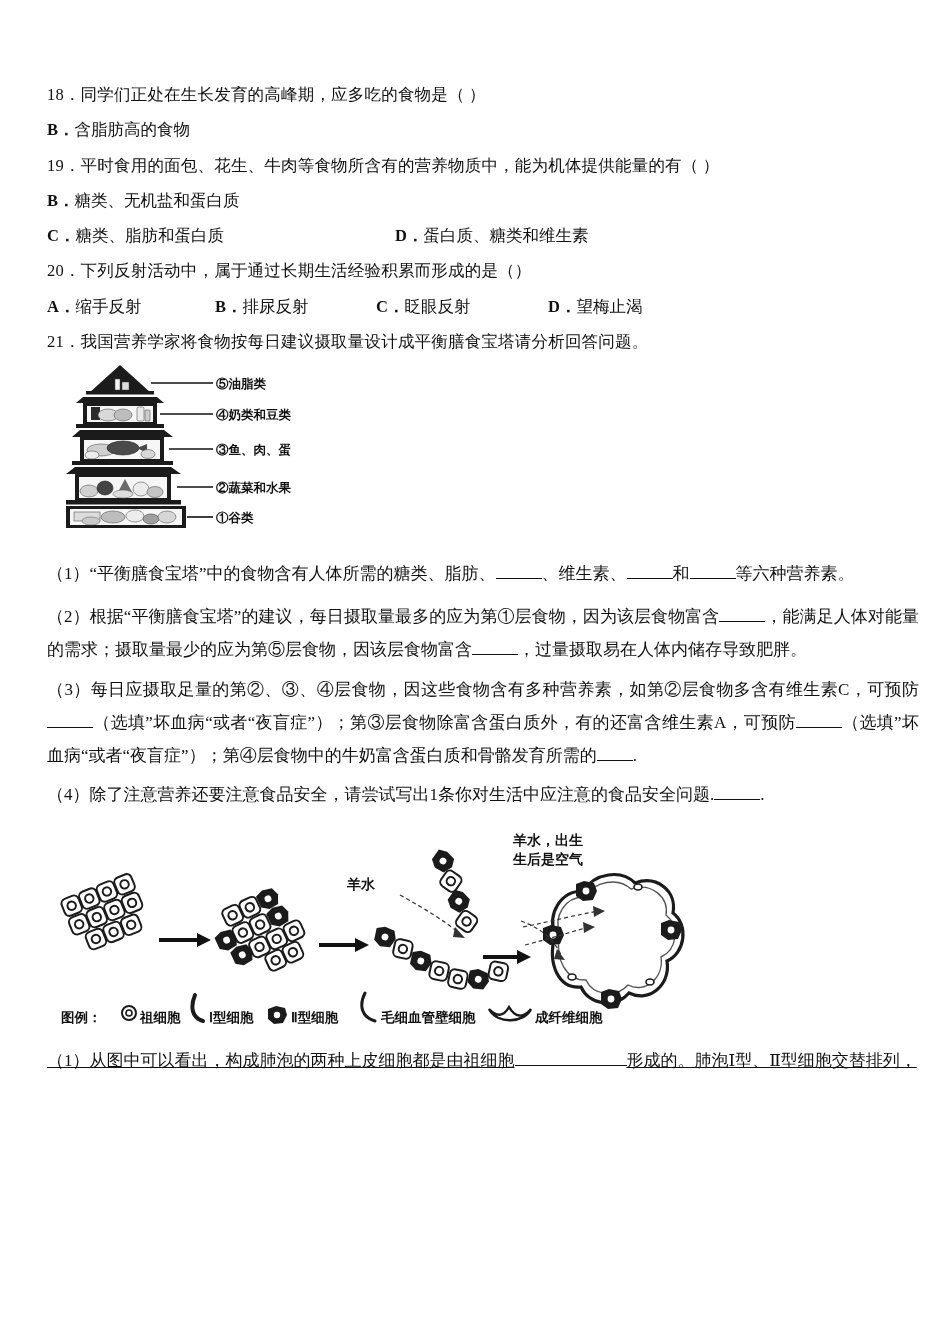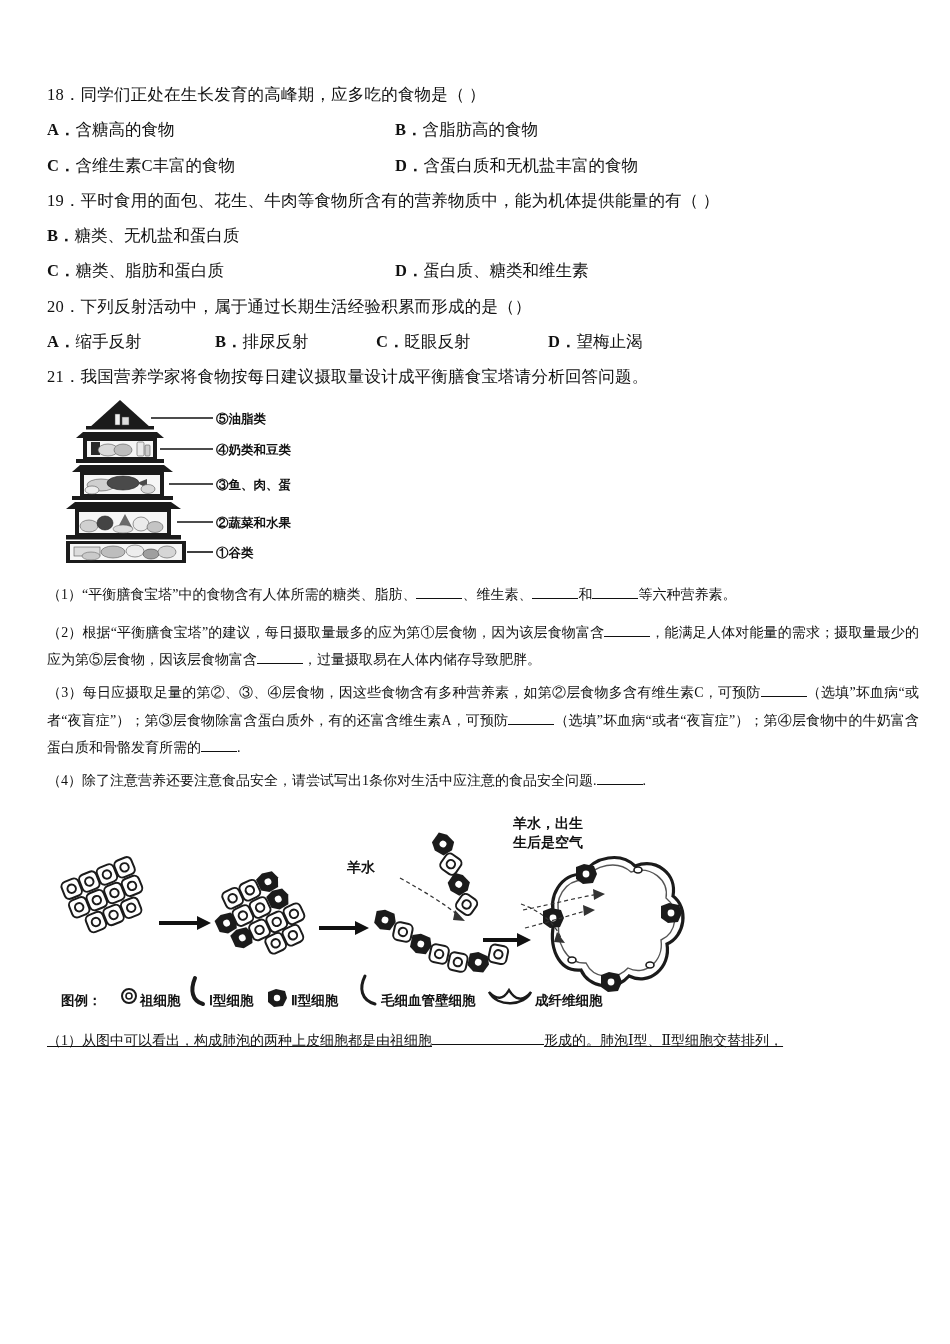--- a/index.html
+++ b/index.html
@@ -51,21 +51,21 @@
   }
   .opt b, .lbl {
     font-weight: bold;
   }
   .two-col .opt:first-child { width: 348px; }
   .four-col .opt:nth-child(1) { width: 168px; }
   .four-col .opt:nth-child(2) { width: 161px; }
   .four-col .opt:nth-child(3) { width: 172px; }
 
   .para {
-    font-size: 14px;
+    font-size: 17px;
     line-height: 1.95;
     margin: 0;
     text-align: justify;
     text-justify: inter-ideograph;
   }
   .para-nowrap { white-space: nowrap; }
   .blank {
     display: inline-block;
     border-bottom: 1.3px solid #111;
     vertical-align: baseline;
@@ -73,21 +73,21 @@
   .b-sm { width: 36px; }
   .b-md { width: 46px; }
   .b-lg { width: 112px; }
   .gap-md { height: 13px; }
 
   
   .fig-pagoda {
     position: relative;
     width: 250px;
     height: 168px;
-    margin: 7px 0 4px 14px;
+    margin: 7px 0 15px 14px;
   }
   .pagoda-svg { display:block; }
 
   
   .fig-alveoli {
     position: relative;
     width: 640px;
     height: 215px;
     margin: 6px 0 0 8px;
   }
@@ -96,26 +96,21 @@
 </head>
 <body>
 
 <div class="page">
 <div class="content">
 
   <div class="qline q-stem">
     <span>18．</span><span>同学们正处在生长发育的高峰期，应多吃的食物是（        ）</span>
   </div>
   <div class="opt-row two-col">
-    <div class="opt"><b class="lbl">A．</b><span>含糖高的食物</span></div>
     <div class="opt"><b class="lbl">B．</b><span>含脂肪高的食物</span></div>
-  </div>
-  <div class="opt-row two-col">
-    <div class="opt"><b class="lbl">C．</b><span>含维生素C丰富的食物</span></div>
-    <div class="opt"><b class="lbl">D．</b><span>含蛋白质和无机盐丰富的食物</span></div>
   </div>
 
   <div class="qline q-stem">
     <span>19．</span><span>平时食用的面包、花生、牛肉等食物所含有的营养物质中，能为机体提供能量的有（        ）</span>
   </div>
   <div class="opt-row two-col">
     <div class="opt"><b class="lbl">B．</b><span>糖类、无机盐和蛋白质</span></div>
   </div>
   <div class="opt-row two-col">
     <div class="opt"><b class="lbl">C．</b><span>糖类、脂肪和蛋白质</span></div>

